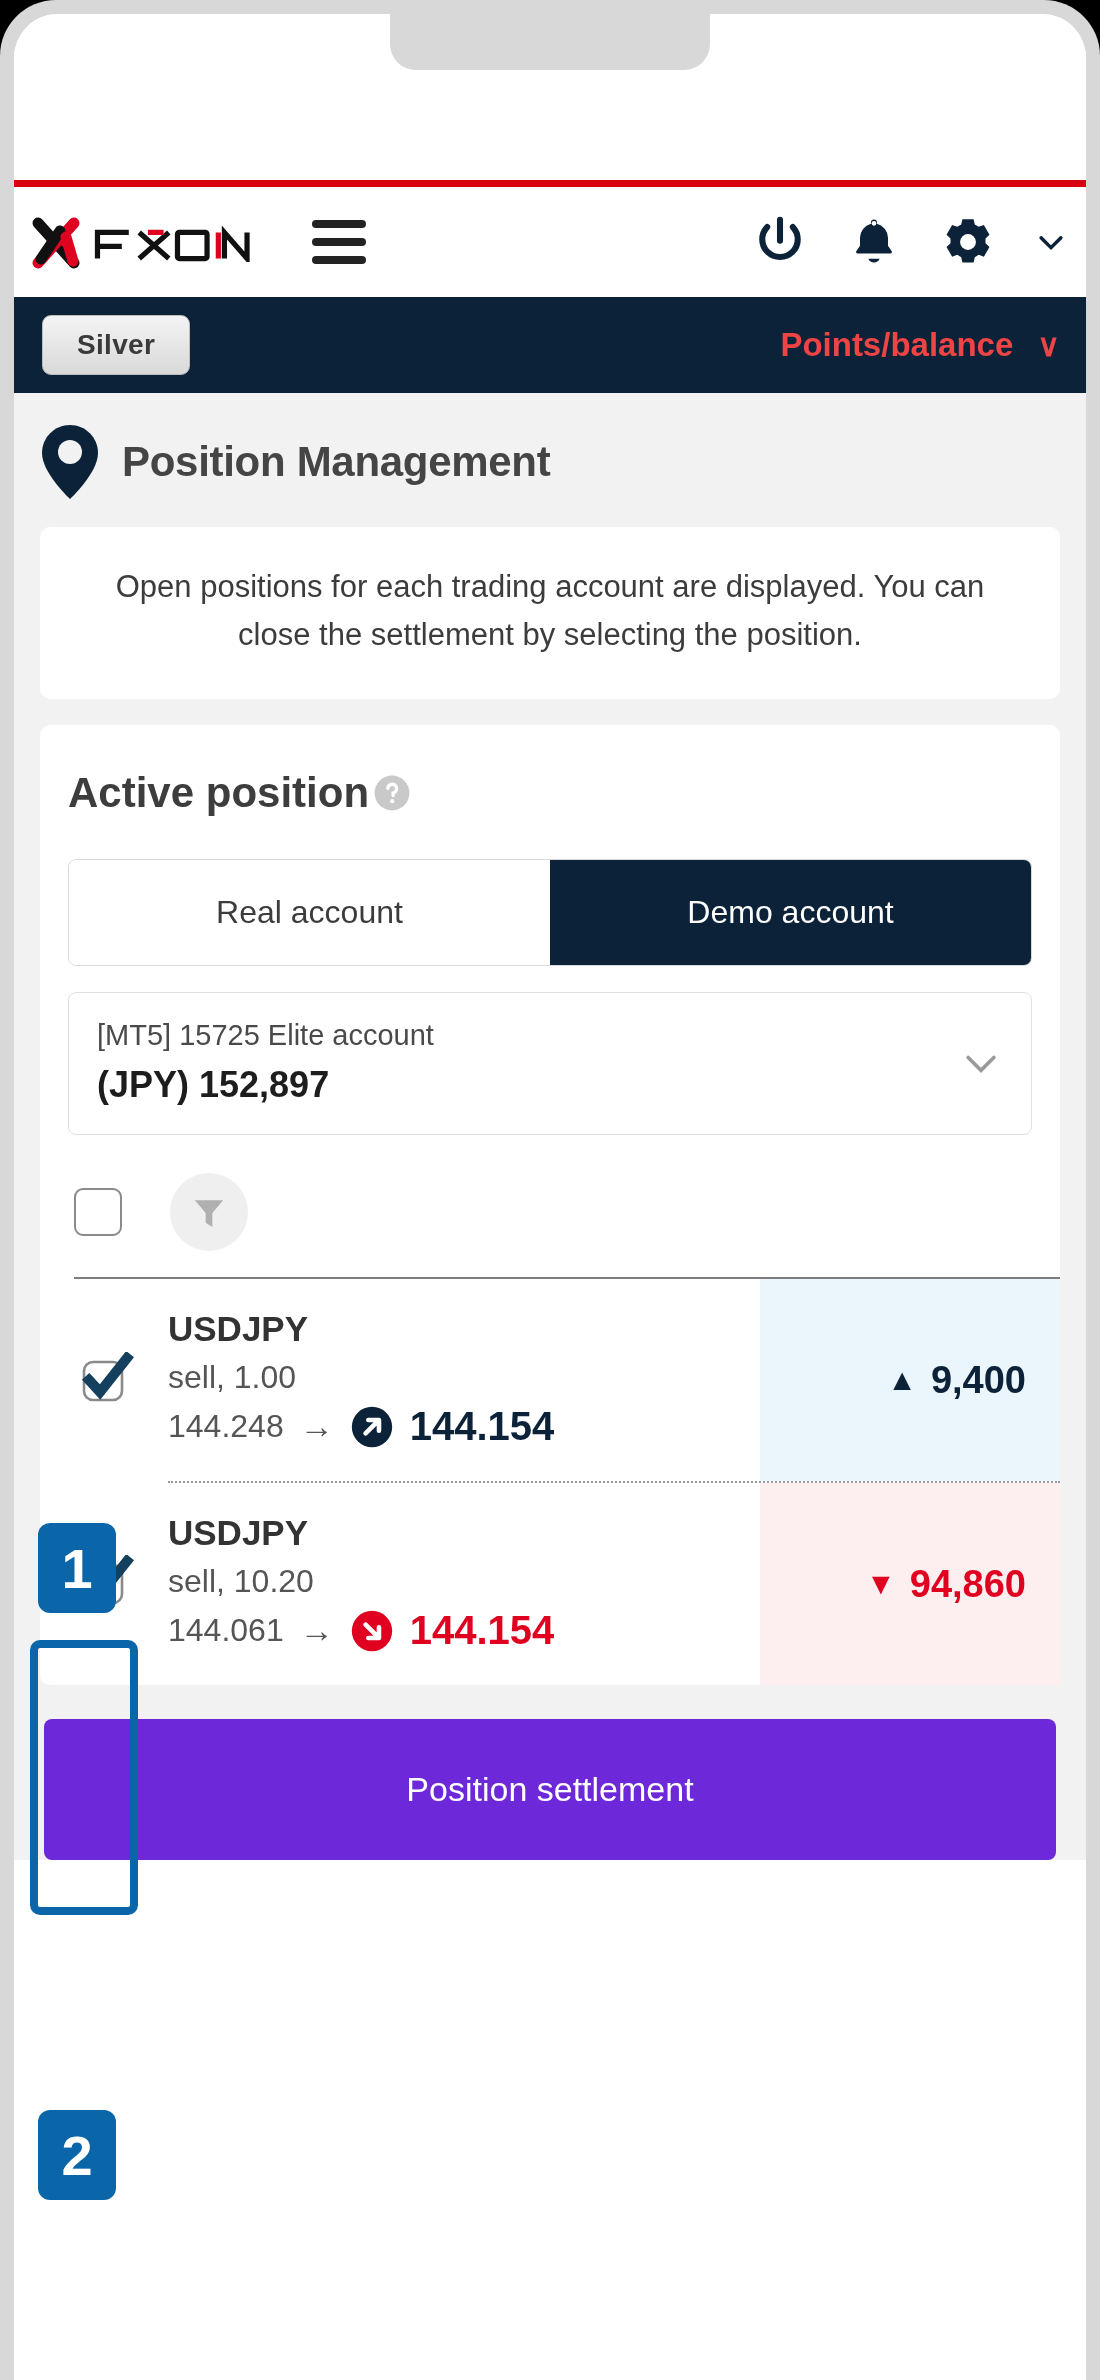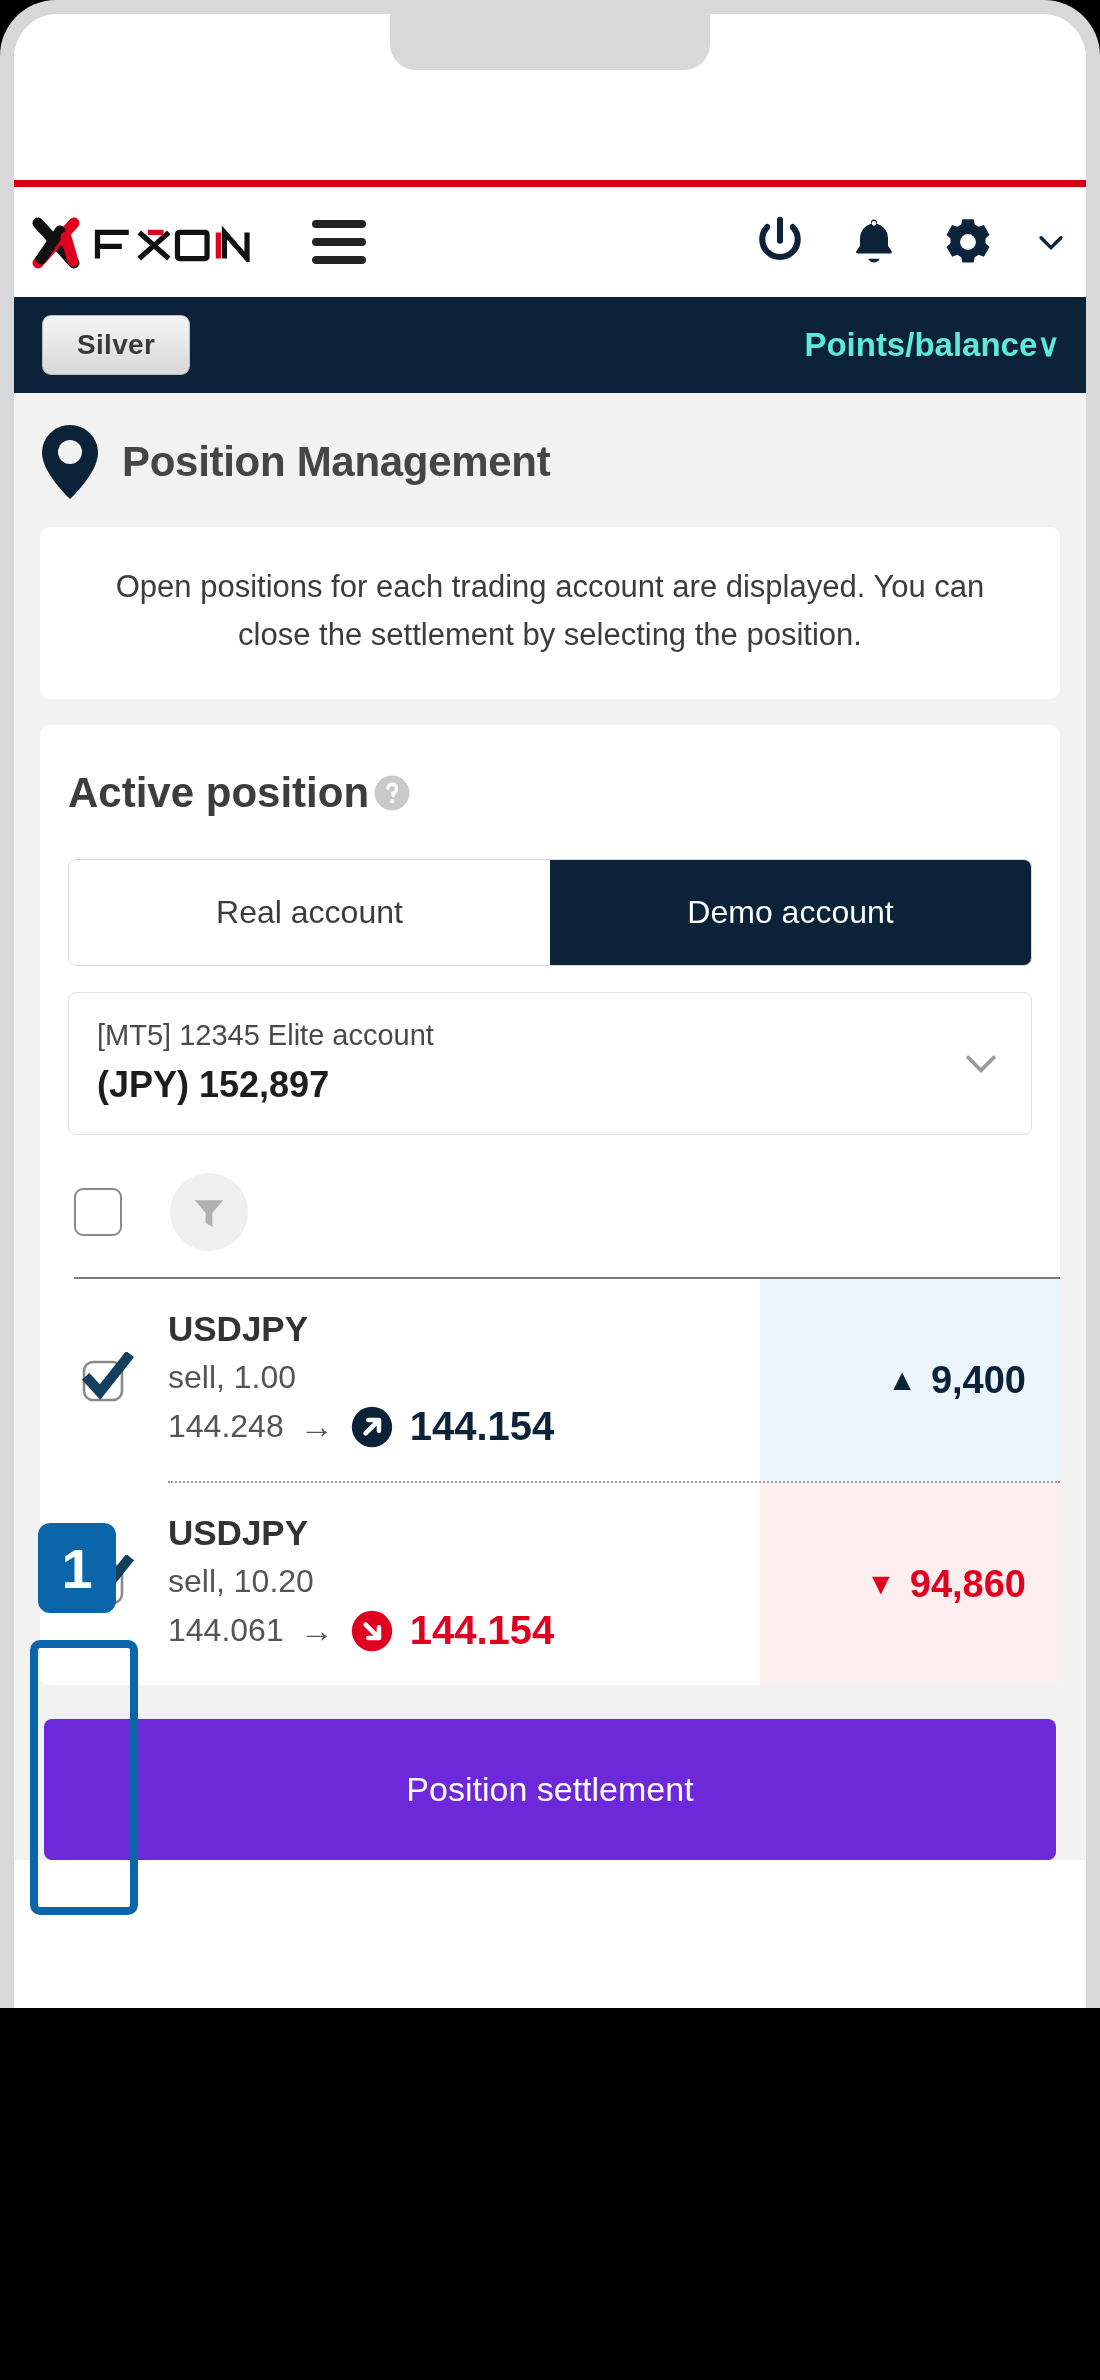--- a/index.html
+++ b/index.html
@@ -5,21 +5,21 @@
   html,body{margin:0;padding:0;}
   body{
     width:1100px;height:2380px;
     background:#000000;
     font-family:"Liberation Sans", sans-serif;
     overflow:hidden;
     position:relative;
   }
   
   #phone-frame{
-    position:absolute;left:0;top:0;width:1100px;height:2008px;
+    position:absolute;left:0;top:0;width:1100px;height:2380px;
     background:#d8d8d8;
     border-radius:56px 56px 0 0;
     overflow:hidden;
   }
   #phone-screen{
     position:absolute;left:14px;top:14px;
     width:1072px;height:2366px;
     background:#ffffff;
     border-radius:44px 44px 0 0;
     overflow:hidden;
@@ -61,22 +61,22 @@
     display:flex;align-items:center;
     padding:0 26px 0 28px;box-sizing:border-box;
   }
   #rank-badge{
     background:linear-gradient(180deg,#f4f4f4 0%,#d9d9d9 100%);
     border:1px solid #bdbdbd;border-radius:9px;
     color:#3a3a3a;font-size:28px;font-weight:bold;
     padding:13px 34px;letter-spacing:.3px;
   }
   #points-balance{
-    margin-left:auto;color:#5eead4;font-size:33px;font-weight:bold;
-    display:flex;align-items:center;gap:0;
+    margin-left:auto;color:#ef4444;font-size:33px;font-weight:bold;
+    display:flex;align-items:center;gap:24px;
   }
   #points-balance .chev{font-size:31px;font-weight:bold;}
 
   
   #page-body{background:#f2f2f2;padding:0 0 0 0;}
 
   #page-title-row{
     display:flex;align-items:center;gap:22px;
     padding:30px 0 26px 26px;
   }
@@ -297,21 +297,21 @@
           </svg>
         </div>
 
         <div id="account-tabs">
           <div class="tab inactive">Real account</div>
           <div class="tab active">Demo account</div>
         </div>
 
         <div id="account-select">
           <div class="sel-text">
-            <div id="account-name">[MT5] 12345 Elite account</div>
+            <div id="account-name">[MT5] 15725 Elite account</div>
             <div id="account-balance">(JPY) 152,897</div>
           </div>
           <svg class="sel-chev" viewBox="0 0 24 24">
             <path d="M5 9 L12 16 L19 9" stroke="#9a9a9a" stroke-width="2" fill="none" stroke-linecap="round"></path>
           </svg>
         </div>
 
         <div id="list-toolbar">
           <div class="sq-checkbox"></div>
           <div id="filter-button">

